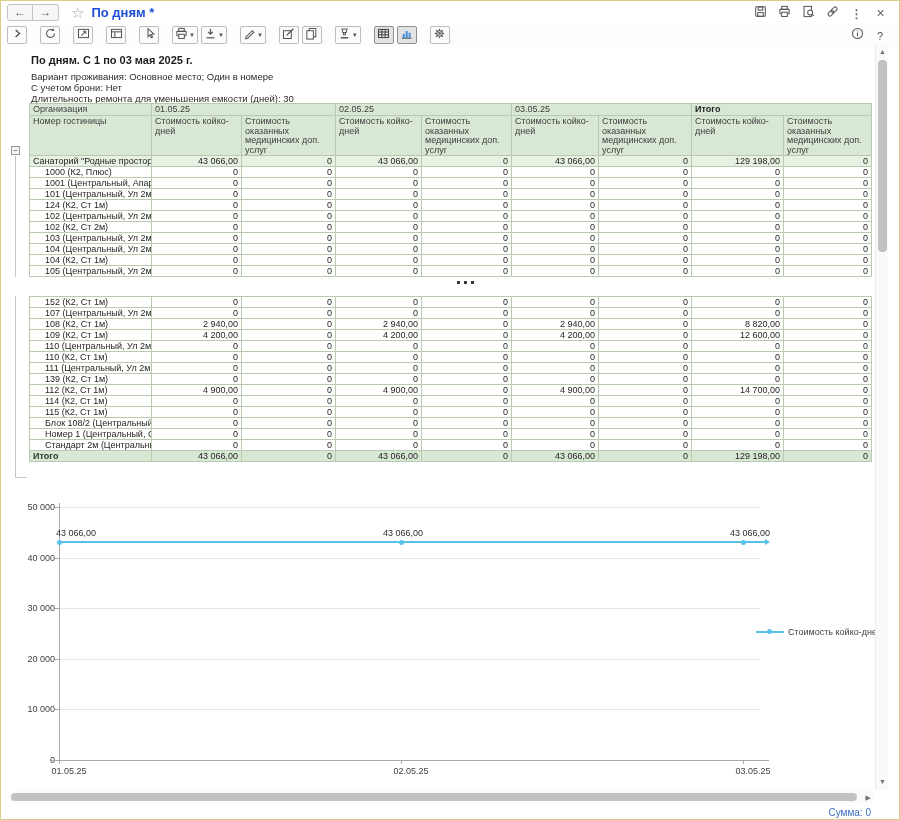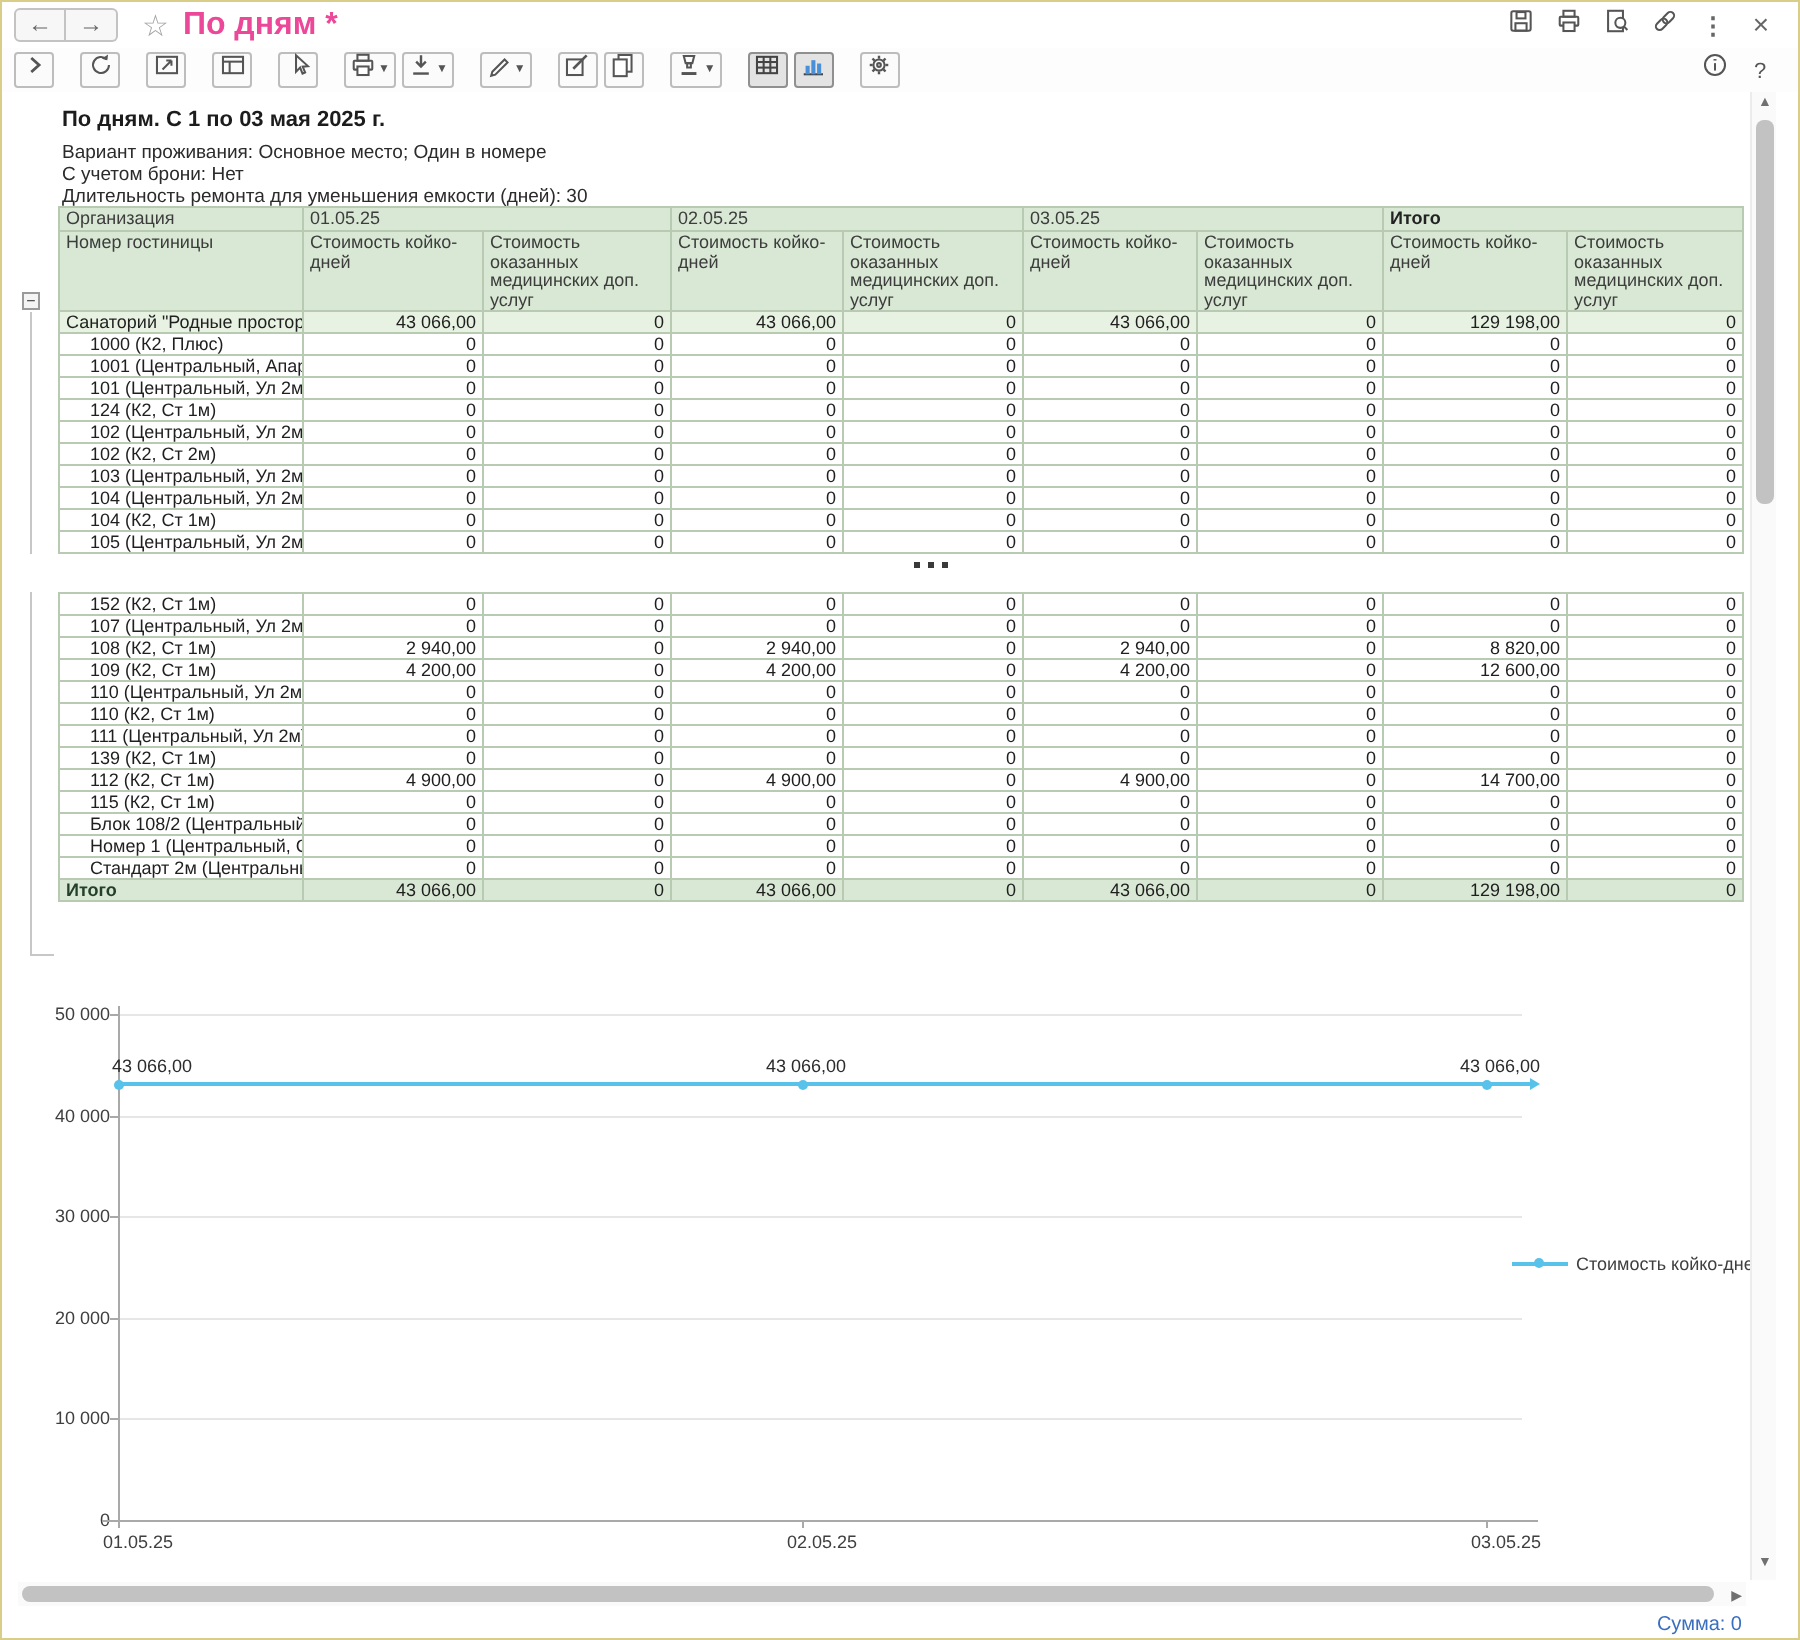--- a/index.html
+++ b/index.html
@@ -6,21 +6,21 @@
   html,body{width:900px;height:820px;font-family:"Liberation Sans",sans-serif;background:#fff}
   .window{position:absolute;top:0;left:0;width:900px;height:820px;border:1px solid #d8cd89;background:#fff;overflow:hidden}
 
   
   .titlebar{position:absolute;top:0;left:0;right:0;height:23px;display:flex;align-items:center;background:#fff}
   .navbtns{display:flex;margin-left:6px}
   .navbtn{width:26px;height:17px;border:1px solid #c3c3c3;background:#f7f7f7;color:#666;font-size:12px;line-height:14px;text-align:center;cursor:default}
   .navbtn:first-child{border-radius:3px 0 0 3px}
   .navbtn:last-child{border-radius:0 3px 3px 0;border-left:none}
   .star{color:#a3a3a3;font-size:15px;margin:0 7px 0 12px}
-  .wtitle{font-size:16px;font-weight:bold;color:#ec4899}
+  .wtitle{font-size:13px;font-weight:bold;color:#1d4ed8}
   .title-actions{margin-left:auto;display:flex;align-items:center;gap:7px;margin-right:10px}
   .abtn{width:17px;height:17px;display:flex;align-items:center;justify-content:center;color:#555}
   .abtn .txt{font-size:13px;color:#666;line-height:14px}
 
   
   .toolbar{position:absolute;top:23px;left:0;right:0;height:22px;display:flex;align-items:center;padding-left:6px;background:#fdfdfd}
   .tbtn{height:18px;min-width:20px;padding:0 2px;border:1px solid #bdbdbd;border-radius:2px;background:#fbfbfb;display:flex;align-items:center;justify-content:center;margin-right:3px}
   .tbtn.active{background:#e3e3e3;border-color:#909090}
   .tgap{width:10px}
   .caret{font-size:6px;color:#555;margin-left:1px}
@@ -528,20 +528,31 @@
           </tr>
           <tr class="detail">
             <td class="name">112 (К2, Ст 1м)</td>
             <td class="num">4 900,00</td>
             <td class="num">0</td>
             <td class="num">4 900,00</td>
             <td class="num">0</td>
             <td class="num">4 900,00</td>
             <td class="num">0</td>
             <td class="num">14 700,00</td>
+            <td class="num">0</td>
+          </tr>
+          <tr class="detail">
+            <td class="name">114 (К2, Ст 1м)</td>
+            <td class="num">0</td>
+            <td class="num">0</td>
+            <td class="num">0</td>
+            <td class="num">0</td>
+            <td class="num">0</td>
+            <td class="num">0</td>
+            <td class="num">0</td>
             <td class="num">0</td>
           </tr>
           <tr class="detail">
             <td class="name">115 (К2, Ст 1м)</td>
             <td class="num">0</td>
             <td class="num">0</td>
             <td class="num">0</td>
             <td class="num">0</td>
             <td class="num">0</td>
             <td class="num">0</td>

